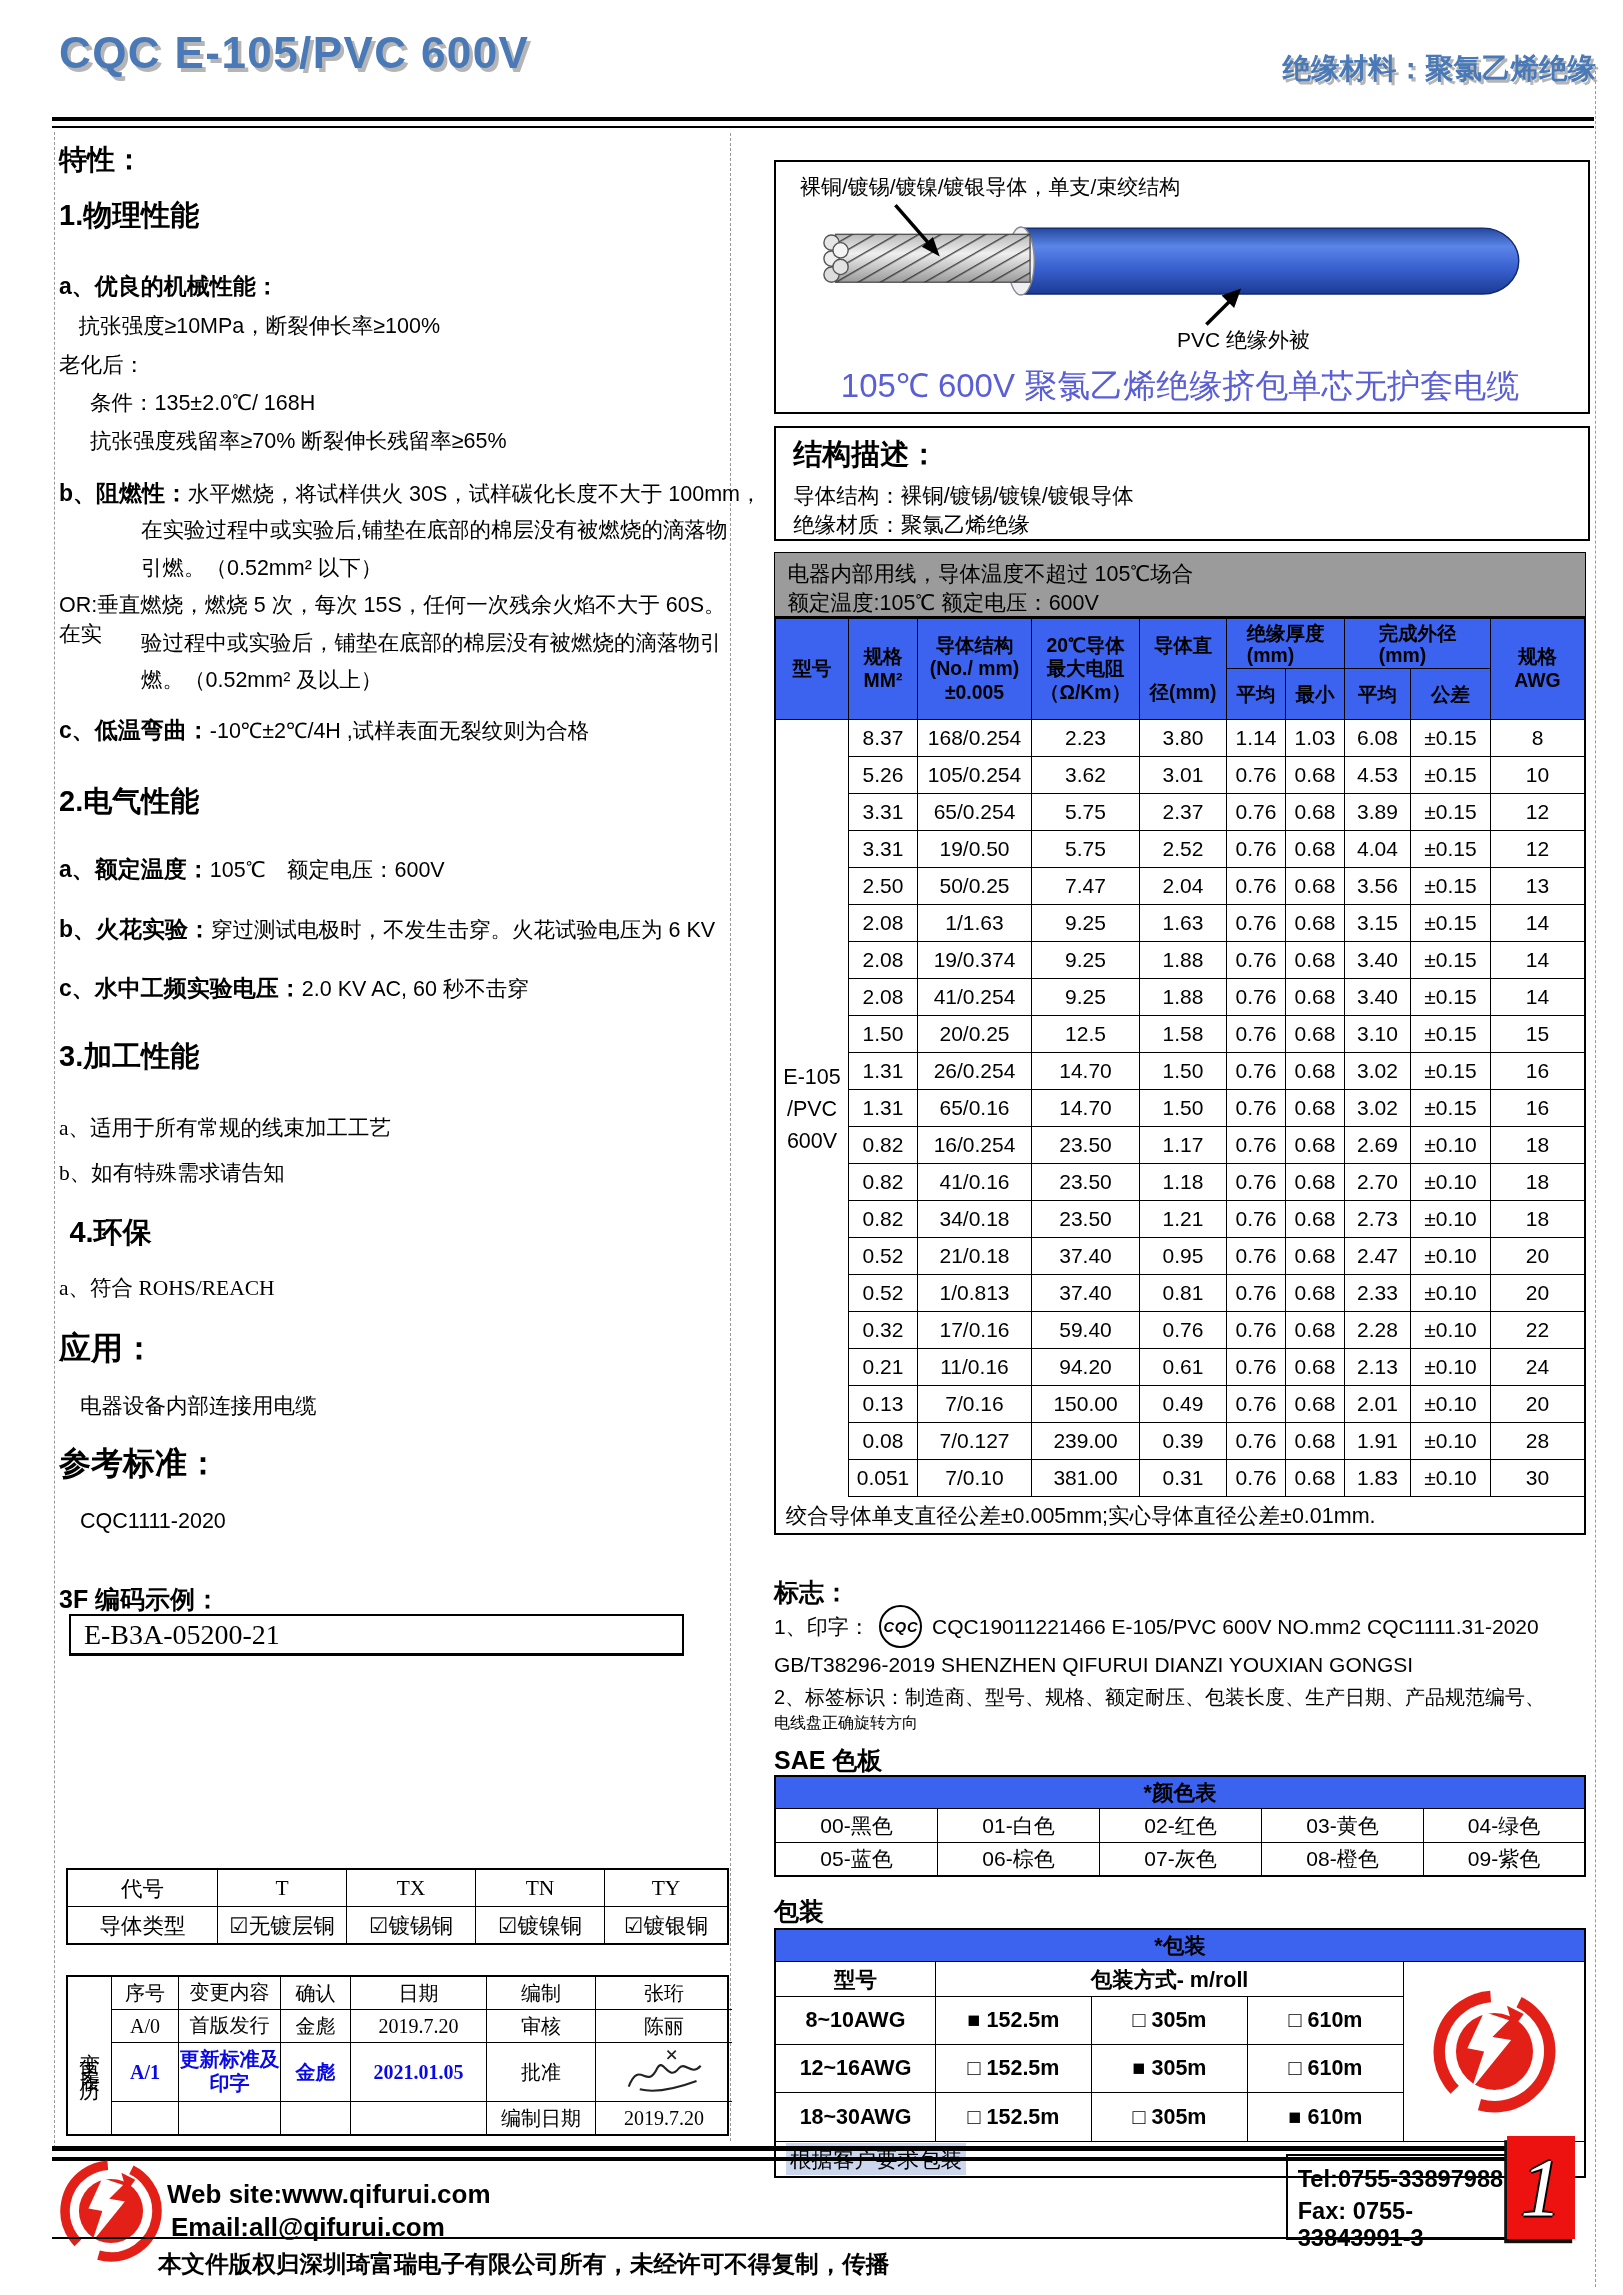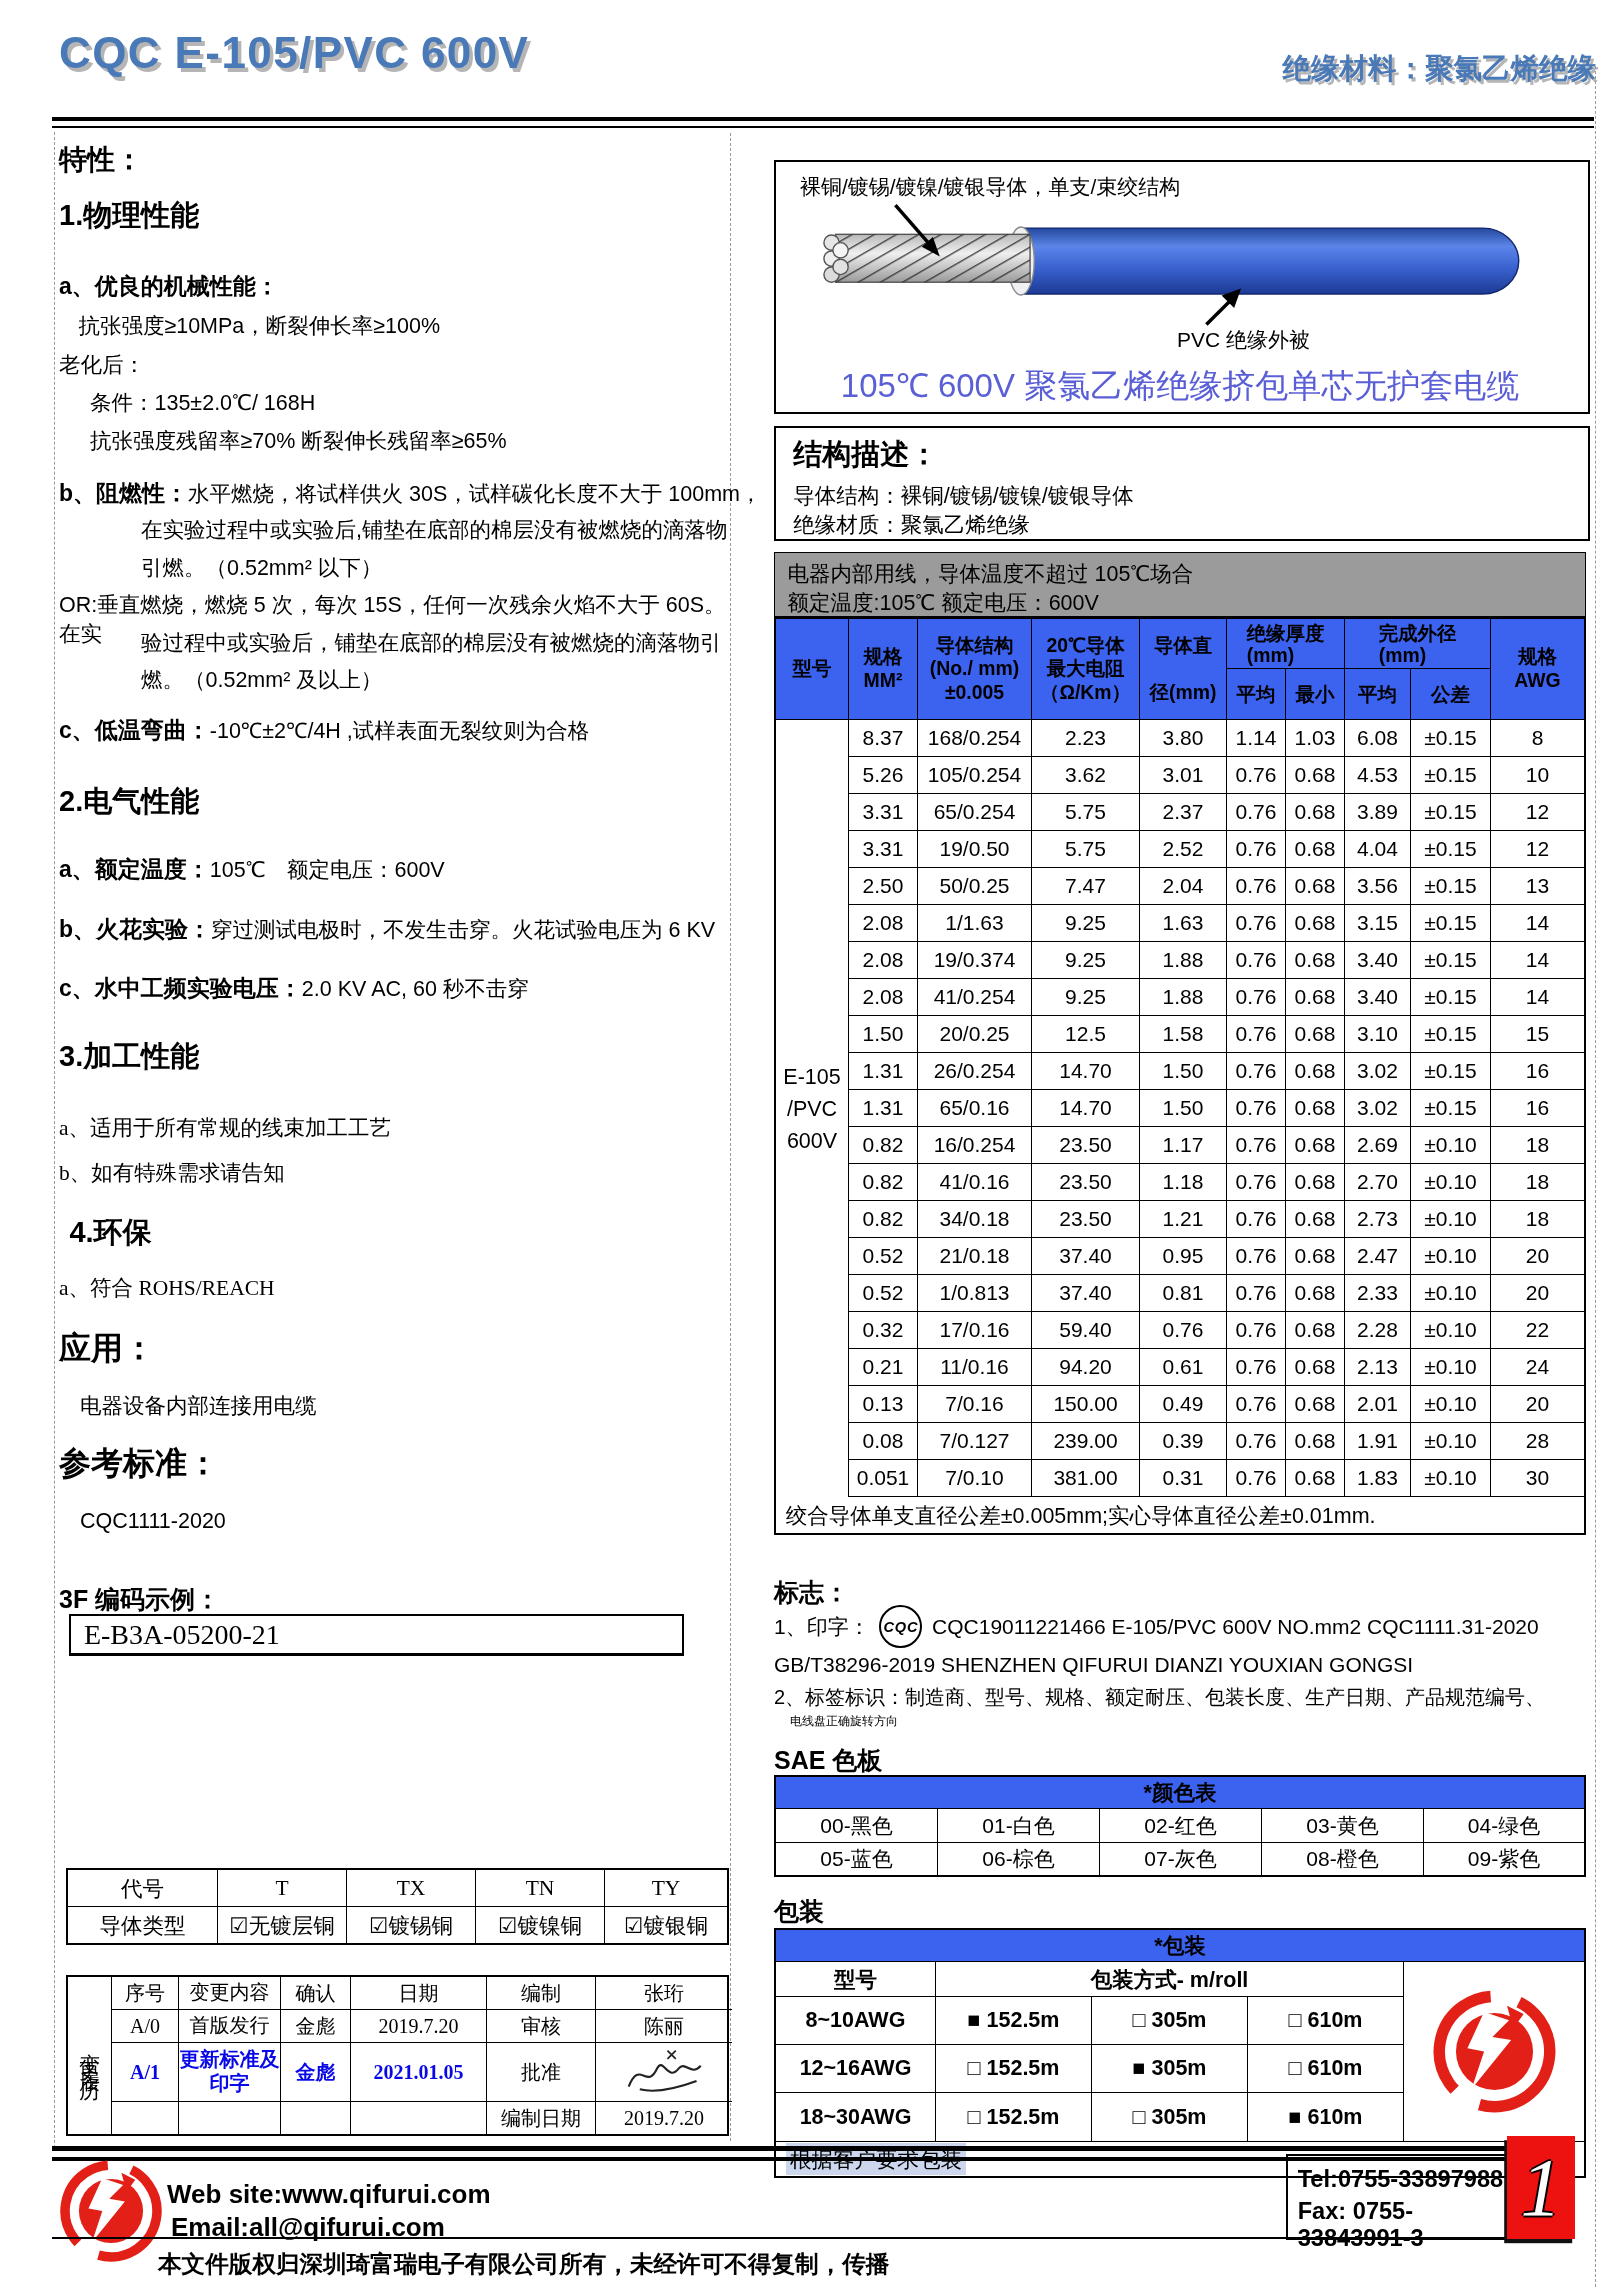--- a/index.html
+++ b/index.html
@@ -116,21 +116,21 @@
   .sc:nth-child(9){flex:1;border-right:none;}
   .spec-note{height:36px;display:flex;align-items:center;padding-left:9.7px;font-size:21.5px;}
 
   .mark-title{left:0;top:1416px;font-size:25px;font-weight:bold;}
   .mark-l1{left:0;top:1445px;width:812px;display:flex;align-items:center;gap:9.7px;font-size:21px;}
   .cqc-badge{display:inline-flex;align-items:center;justify-content:center;width:43px;height:43px;
              border:2.8px solid #000;border-radius:50%;font-weight:800;font-size:14.6px;font-style:italic;
              letter-spacing:0.7px;box-sizing:border-box;flex:none;}
   .mark-l2{left:0;top:1493px;font-size:21px;}
   .mark-l3{left:0;top:1524px;font-size:20px;}
-  .mark-l4{left:16px;top:1553px;font-size:12px;}
+  .mark-l4{left:0;top:1553px;font-size:16px;}
   .sae-title{left:0;top:1584px;font-size:25px;font-weight:bold;}
 
   .color-table{left:0;top:1615px;width:812px;border:2.1px solid #000;box-sizing:border-box;}
   .ct-header{height:32px;background:#3c62f0;display:flex;align-items:center;justify-content:center;
              font-size:21.5px;font-weight:bold;border-bottom:1.4px solid #000;box-sizing:border-box;}
   .ct-row{display:flex;height:33px;box-sizing:border-box;}
   .ct-row + .ct-row{border-top:1.4px solid #000;}
   .ct-cell{width:162px;display:flex;align-items:center;justify-content:center;font-size:21px;
            border-right:1.4px solid #000;box-sizing:border-box;}
   .ct-cell:last-child{border-right:none;flex:1;}

